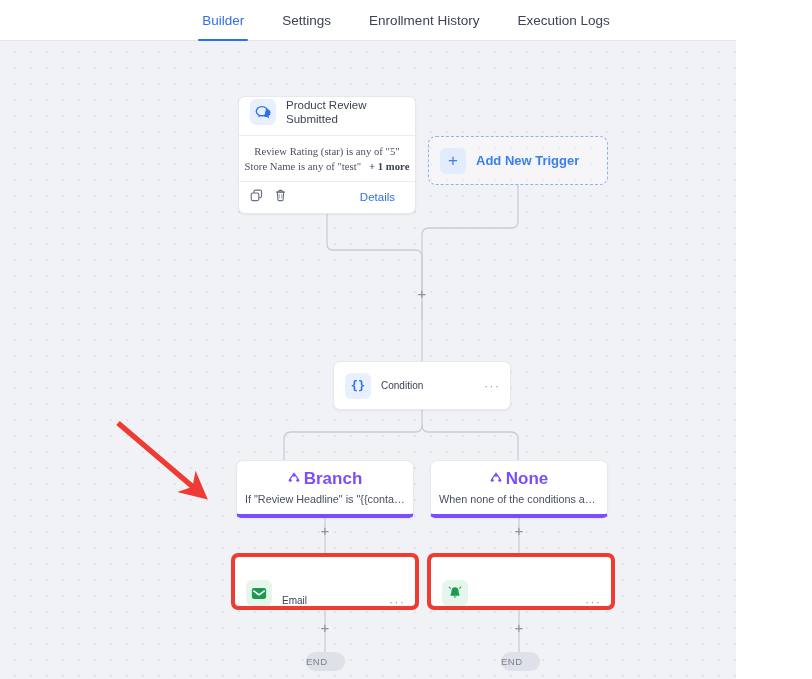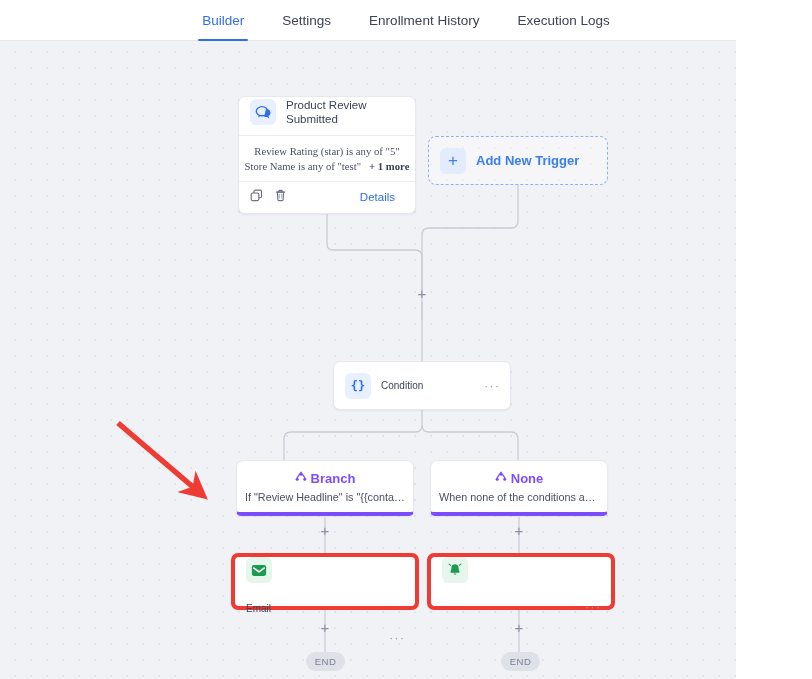--- a/index.html
+++ b/index.html
@@ -234,21 +234,21 @@
   .branch-left { left: 236px; top: 419px; }
   .branch-right { left: 430px; top: 419px; }
   .branch-head {
     display: flex;
     align-items: center;
     justify-content: center;
     gap: 4px;
     margin-bottom: 3px;
   }
   .branch-name {
-    font-size: 13px;
+    font-size: 17px;
     font-weight: 600;
     color: #7c4dff;
   }
   .branch-desc {
     font-size: 10.8px;
     color: #4a5064;
     line-height: 14px;
     white-space: nowrap;
     overflow: hidden;
     text-overflow: ellipsis;
@@ -263,40 +263,39 @@
     background: #ee3b33;
   }
   .action-left { left: 231px; top: 512px; width: 188px; height: 57px; }
   .action-right { left: 427px; top: 512px; width: 188px; height: 57px; }
   .action-card {
     width: 100%;
     height: 100%;
     background: #ffffff;
     border-radius: 4px;
     display: flex;
-    align-items: flex-start;
-    gap: 20px;
+    align-items: flex-end;
+    gap: 10px;
     padding: 0 10px 0 11px;
     box-sizing: border-box;
     cursor: pointer;
-    flex-direction: column;
   }
 
   
   .end-pill {
     position: absolute;
     width: 39px; height: 19px;
     border-radius: 10px;
     background: #dfe1e8;
     color: #7b8193;
     font-size: 9.6px;
     letter-spacing: .4px;
     display: flex;
     align-items: center;
-    justify-content: center;
+    justify-content: flex-start;
   }
   .end-left { left: 306px; top: 611px; }
   .end-right { left: 501px; top: 611px; }
 
   
   .conn-plus {
     position: absolute;
     width: 14px; height: 14px;
     color: #8b91a1;
     font-size: 15px;

